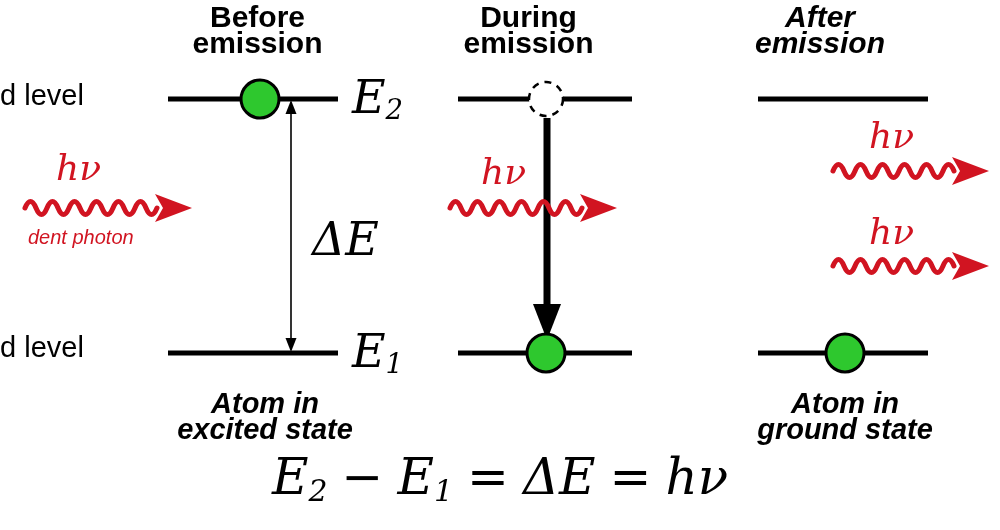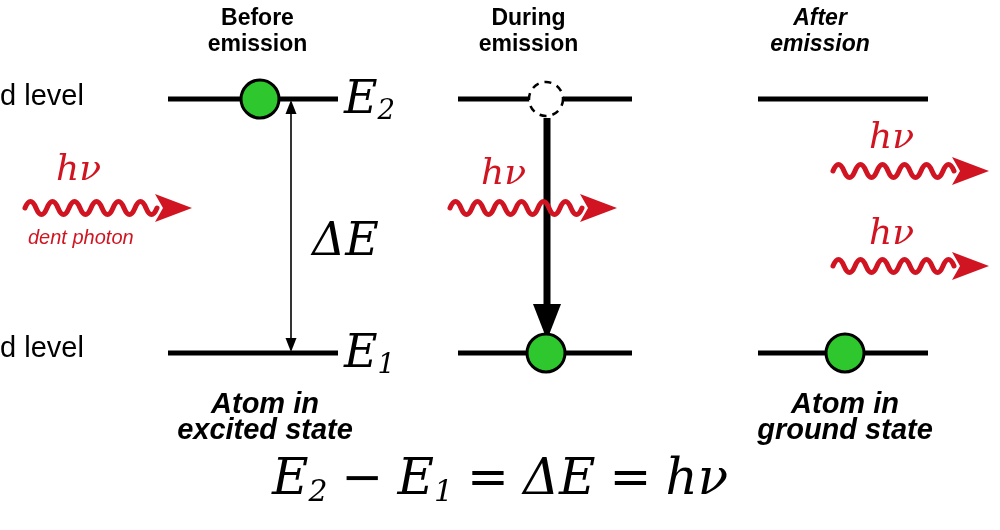--- a/index.html
+++ b/index.html
@@ -4,24 +4,24 @@
 <style>
   :root { --photon:#d11421; --electron:#2ec82e; --ink:#000000; }
   * { margin:0; padding:0; box-sizing:border-box; }
   html,body { background:#ffffff; }
   .canvas {
     position:relative; width:1000px; height:530px; background:#ffffff;
     overflow:hidden; font-family:"Liberation Sans", sans-serif; color:var(--ink);
   }
   .abs { position:absolute; }
   svg.layer { position:absolute; left:0; top:0; }
-  .hdr { font-weight:bold; font-size:23px; line-height:26px; text-align:center; white-space:pre-line; }
+  .hdr { font-weight:bold; font-size:30px; line-height:26px; text-align:center; white-space:pre-line; }
   .level-label { font-size:29px; }
   .math { font-family:"DejaVu Serif", serif; font-style:italic; }
-  .e-label { font-size:46px; line-height:1; }
+  .e-label { font-size:46px; line-height:1;margin-left:8px; }
   .sub { font-size:0.6em; vertical-align:-0.22em; }
   .delta { font-size:46px; line-height:1; }
   .hnu { font-size:36px; line-height:1; color:var(--photon); }
   .photon-caption { font-size:20px; font-style:italic; color:var(--photon); white-space:nowrap; }
   .caption { font-weight:bold; font-style:italic; font-size:29px; line-height:26px; text-align:center; white-space:pre-line; }
   .equation { font-size:50px; line-height:1; text-align:center; width:1000px; }
   .equation .gap { display:inline-block; width:14px; }
   .level-line { stroke:var(--ink); stroke-width:5; }
   .electron { fill:var(--electron); stroke:var(--ink); stroke-width:3; }
   .ghost { fill:#ffffff; stroke:var(--ink); stroke-width:2.5; stroke-dasharray:7 6; }

